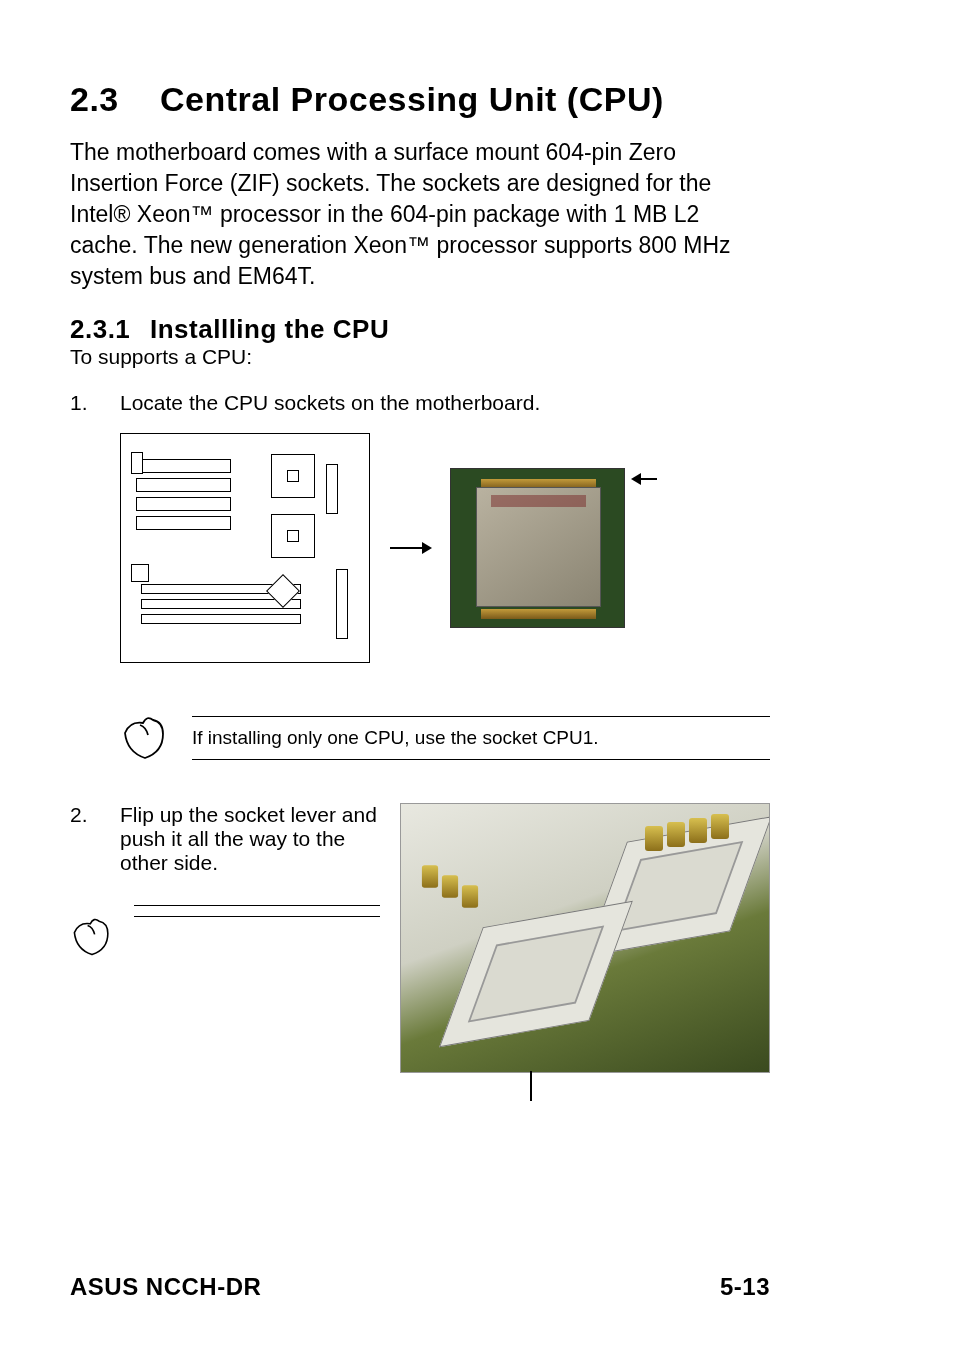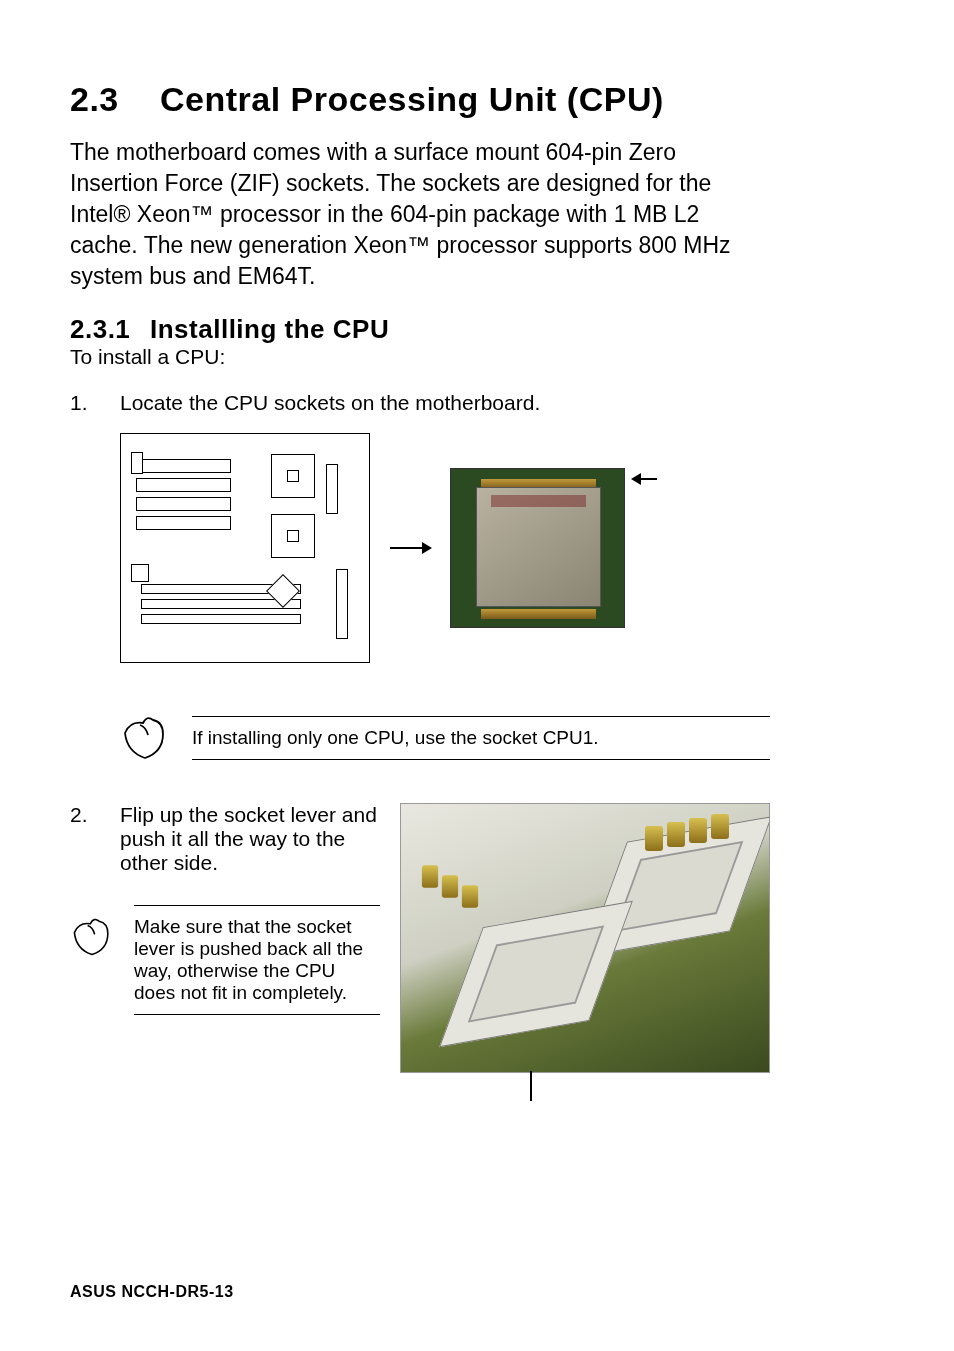--- a/index.html
+++ b/index.html
@@ -41,38 +41,38 @@
   .step2-left .step { margin-bottom: 30px; }
   .note2 { display: flex; gap: 20px; align-items: flex-start; margin-left: 0; }
   .note2 .note-icon { width: 44px; height: 44px; flex: 0 0 44px; margin-top: 10px; }
   .note2 .note-body { flex: 1; }
   .photo2 { flex: 1; height: 270px; background: linear-gradient(160deg,#e8e8e0 0%, #cfd0c3 40%, #6a7a3a 60%, #3a4a1f 100%); border: 1px solid #999; position: relative; overflow: hidden; }
   .photo2 .sock3d { position: absolute; background: #e5e5dd; border: 1px solid #777; transform: skew(-20deg,-10deg); }
   .photo2 .sock3d.a { left: 60px; top: 110px; width: 150px; height: 120px; }
   .photo2 .sock3d.b { left: 205px; top: 25px; width: 145px; height: 115px; }
   .photo2 .sock3d::after { content: ""; position: absolute; left: 20px; top: 20px; right: 20px; bottom: 20px; border: 2px solid #999; background: #dadad0; }
   .photo2 .cap { position: absolute; width: 18px; height: 25px; background: linear-gradient(#d7bf4f,#8c6f1a); border-radius: 3px; }
-  .footer { position: absolute; left: 70px; right: 70px; bottom: 50px; display: flex; font-size: 16px; font-weight: bold; letter-spacing: 0.5px; }
+  .footer { position: absolute; left: 70px; right: 70px; bottom: 50px; display: flex; justify-content: space-between; font-size: 24px; font-weight: bold; letter-spacing: 0.5px; }
 </style>
 </head>
 <body>
 
 <div class="page">
 
   <h1 class="h1">
     <span class="num">2.3</span><span>Central Processing Unit (CPU)</span>
   </h1>
 
   <p class="intro">The motherboard comes with a surface mount 604-pin Zero Insertion Force (ZIF) sockets. The sockets are designed for the Intel® Xeon™ processor in the 604-pin package with 1 MB L2 cache. The new generation Xeon™ processor supports 800 MHz system bus and EM64T.</p>
 
   <h2 class="h2">
     <span class="num">2.3.1</span><span>Installling the CPU</span>
   </h2>
 
-  <p class="line">To install a CPU:</p>
+  <p class="line">To supports a CPU:</p>
 
   <div class="step">
     <span class="num">1.</span>
     <span>Locate the CPU sockets on the motherboard.</span>
   </div>
 
   <div class="diagram-row">
     <div class="mobo">
       <div class="sock" style="left:150px; top:20px; width:44px; height:44px;"></div>
       <div class="sock" style="left:150px; top:80px; width:44px; height:44px;"></div>
@@ -123,21 +123,20 @@
         <span>Flip up the socket lever and push it all the way to the other side.</span>
       </div>
       <div class="note2">
         <div class="note-icon">
           <svg viewBox="0 0 50 50">
               <path d="M5 20 q5 -12 18 -10 q4 -8 10 -3 q10 2 10 14 q0 18 -18 24 q-18 -6 -20 -25 z M20 12 q6 2 8 10" fill="none" stroke="#000" stroke-width="1.8"></path>
             </svg>
         </div>
         <div class="note-body">
           <div class="rule"></div>
-          <div class="note-text">Make sure that the socket lever is pushed back all the way, otherwise the CPU does not fit in completely.</div>
           <div class="rule-bot"></div>
         </div>
       </div>
     </div>
     <div style="flex:1;">
       <div class="photo2">
         <div class="sock3d b"></div>
         <div class="sock3d a"></div>
         <div class="cap" style="right:40px; top:10px;"></div>
         <div class="cap" style="right:62px; top:14px;"></div>

